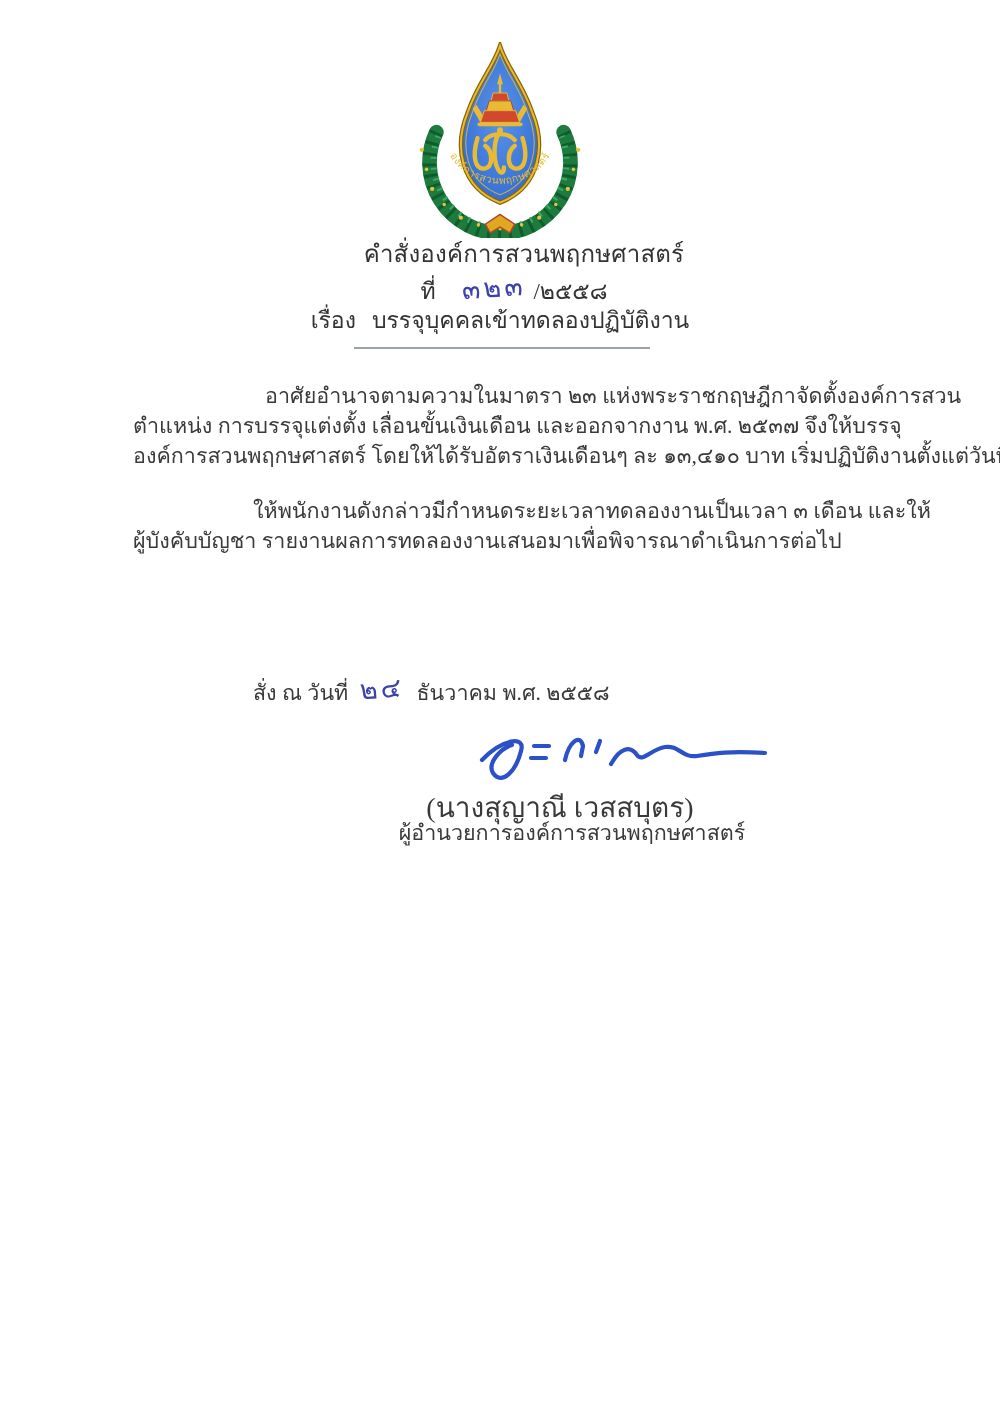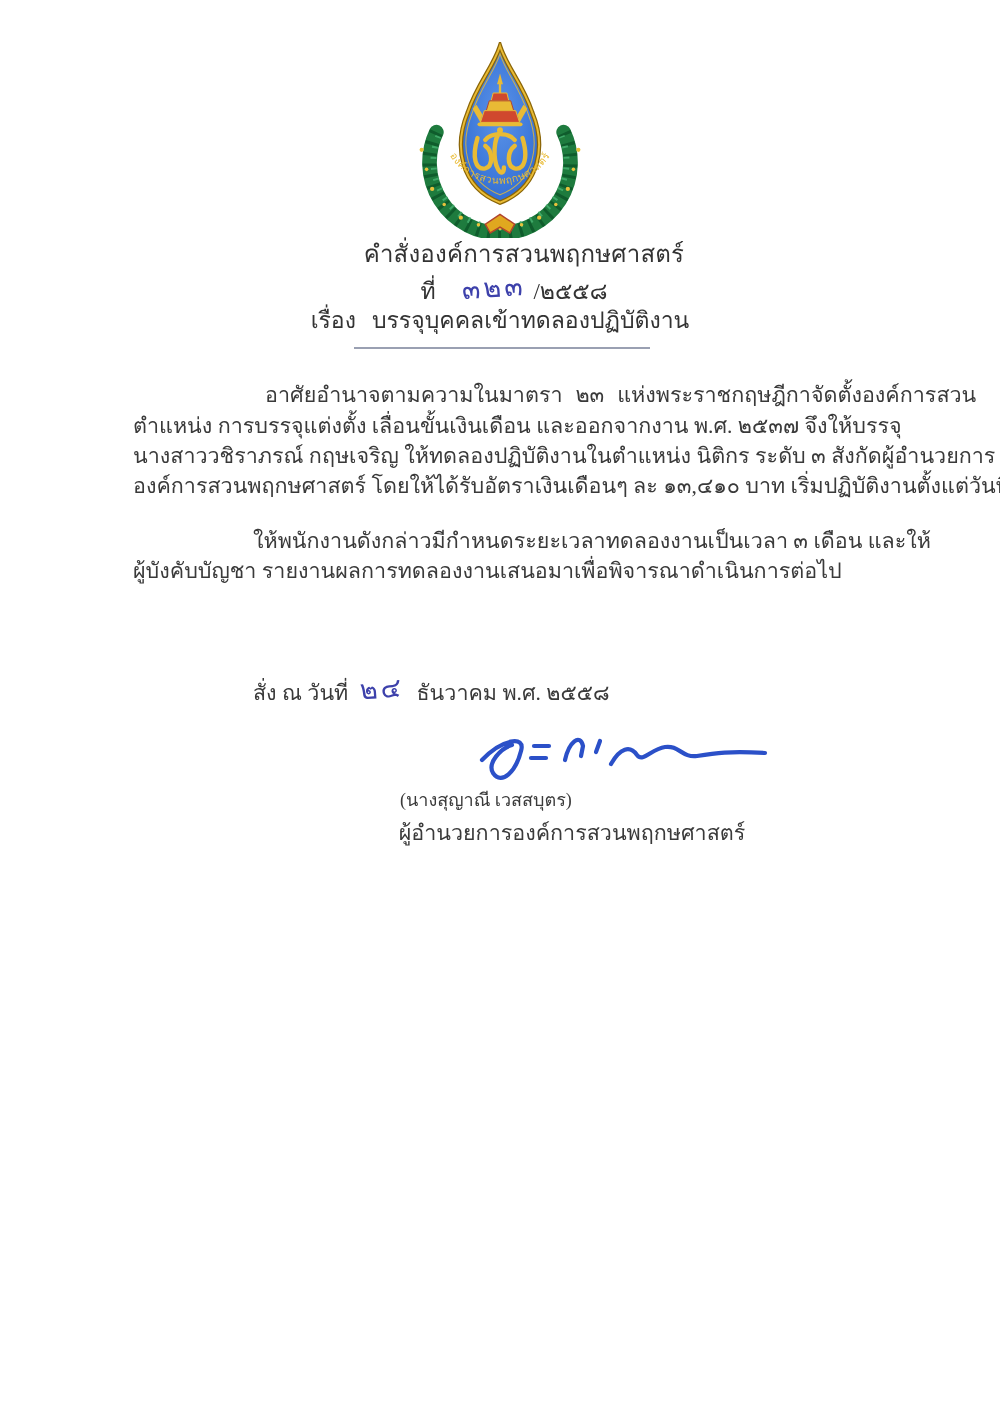--- a/index.html
+++ b/index.html
@@ -17,37 +17,37 @@
   
   .doc-title{top:234px;left:0;width:1000px;text-align:center;font-size:24px;color:#333;letter-spacing:.2px;margin-left:24px;}
   .doc-no{top:268px;left:14px;width:1000px;text-align:center;font-size:23px;color:#333;}
   .doc-no .hand{margin:0 8px 0 26px;}
   .doc-subject{top:302px;left:0;width:1000px;text-align:center;font-size:23px;color:#333;font-family:Liberation Mono, monospace;}
   .doc-subject .lbl{margin-right:16px;}
   .divider{top:347px;left:50%;width:296px;margin-left:-146px;height:2px;background:#9aa0b2;}
   
   .bodytext{top:381px;left:133px;width:736px;font-size:21.5px;line-height:30px;color:#3a3a3a;}
   .bodytext .line{white-space:nowrap;}
-  .indent1{padding-left:132px;font-family:Liberation Mono, monospace;}
+  .indent1{padding-left:132px;}
   .indent2{padding-left:120px;}
   .para2{margin-top:25px;}
   
   .hand{
     color:#3d41ab;
     font-size:27px;
     display:inline-block;
     transform:rotate(-4deg) translateY(-2px);
     letter-spacing:3px;
   }
   
   .dateline{top:669px;left:253px;font-size:21.5px;color:#3a3a3a;}
   .dateline .hand{margin:0 12px;}
   
   .sig-svg{top:714px;left:468px;width:312px;height:76px;}
-  .sig-name{top:785px;left:400px;width:320px;font-size:18px;color:#3a3a3a;font-family:Liberation Serif, serif;}
+  .sig-name{top:785px;left:400px;width:320px;text-align:center;font-size:28px;color:#3a3a3a;font-family:Liberation Serif, serif;}
   .sig-pos{top:815px;left:380px;width:360px;text-align:center;font-size:21.5px;color:#3a3a3a;margin-left:12px;}
 </style>
 </head>
 <body>
 
 <svg class="abs emblem" viewBox="0 0 190 200" aria-hidden="true">
   <defs>
     <radialGradient id="dropGrad" cx="50%" cy="45%" r="65%">
       <stop offset="0%" stop-color="#5b93e8"></stop>
       <stop offset="70%" stop-color="#3b76d8"></stop>
@@ -118,21 +118,20 @@
 <div class="abs doc-subject">
   <span class="lbl">เรื่อง</span><span>บรรจุบุคคลเข้าทดลองปฏิบัติงาน</span>
 </div>
 
 <div class="abs divider"></div>
 
 <div class="abs bodytext">
   <div>
     <div class="line indent1">อาศัยอำนาจตามความในมาตรา ๒๓ แห่งพระราชกฤษฎีกาจัดตั้งองค์การสวน</div>
     <div class="line">ตำแหน่ง การบรรจุแต่งตั้ง  เลื่อนขั้นเงินเดือน และออกจากงาน พ.ศ. ๒๕๓๗  จึงให้บรรจุ</div>
-    <div class="line">นางสาววชิราภรณ์  กฤษเจริญ  ให้ทดลองปฏิบัติงานในตำแหน่ง นิติกร ระดับ ๓ สังกัดผู้อำนวยการ</div>
     <div class="line">องค์การสวนพฤกษศาสตร์  โดยให้ได้รับอัตราเงินเดือนๆ ละ  ๑๓,๔๑๐  บาท  เริ่มปฏิบัติงานตั้งแต่วันที่</div>
   </div>
   <div class="para2">
     <div class="line indent2">ให้พนักงานดังกล่าวมีกำหนดระยะเวลาทดลองงานเป็นเวลา  ๓ เดือน  และให้</div>
     <div class="line">ผู้บังคับบัญชา รายงานผลการทดลองงานเสนอมาเพื่อพิจารณาดำเนินการต่อไป</div>
   </div>
 </div>
 
 <div class="abs dateline">
   <span>สั่ง ณ วันที่</span><span class="hand">๒๔</span><span>ธันวาคม  พ.ศ. ๒๕๕๘</span>

